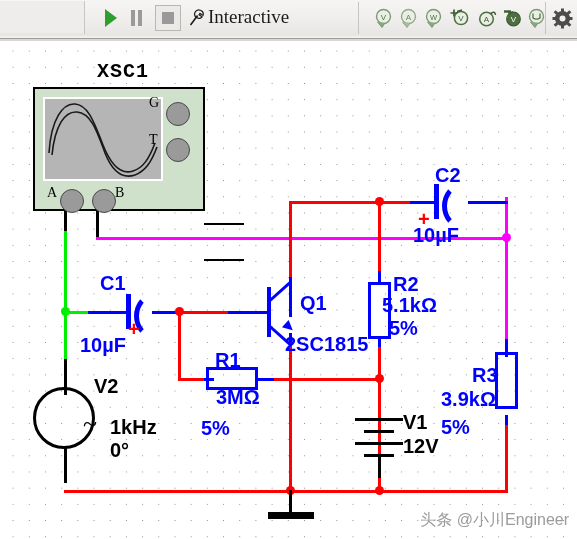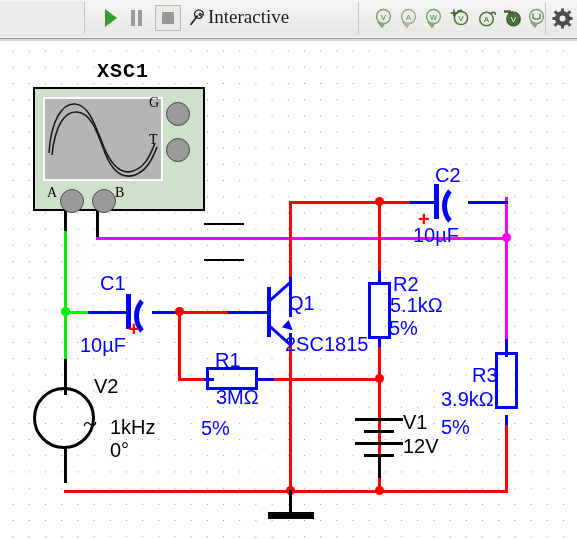--- a/index.html
+++ b/index.html
@@ -115,21 +115,21 @@
   .scope-title{
     position:absolute;left:97px;top:21px;
     font-family:"Liberation Mono","DejaVu Sans Mono",monospace;
     font-size:20px;font-weight:bold;color:#000;letter-spacing:1px;
   }
 
   
   .lbl{position:absolute;white-space:nowrap;font-family:"Liberation Sans",sans-serif;}
   .lbl-blue{color:#0000ff;}
   .lbl-black{color:#000000;}
-  .f20{font-size:20px;}
+  .f20{font-size:20px;font-weight:bold;}
 
   
   .cap-plate-flat{position:absolute;width:5px;background:#0000ff;}
   .cap-plate-curve{
     position:absolute;border:5px solid #0000ff;border-radius:50%;
     border-top-color:transparent;border-right-color:transparent;border-bottom-color:transparent;
   }
   .plus{
     position:absolute;color:#ff0000;font-size:20px;font-weight:bold;
     font-family:"Liberation Sans",sans-serif;line-height:1;
@@ -371,31 +371,31 @@
 
     <div class="tr-base" style="left:267px;top:248px;height:50px;"></div>
 
     <div class="diag" style="left:270px;top:260px;width:28px;transform:rotate(-42deg);"></div>
 
     <div class="diag" style="left:270px;top:286px;width:28px;transform:rotate(42deg);"></div>
 
     <div style="position:absolute;left:284px;top:283px;width:0;height:0;
                 border-left:10px solid #0000ff;border-top:5px solid transparent;
                 border-bottom:5px solid transparent;transform:rotate(42deg);"></div>
-    <div class="lbl lbl-blue f20" style="left:288px;top:253px;">Q1</div>
+    <div class="lbl lbl-blue f20" style="left:300px;top:253px;">Q1</div>
     <div class="lbl lbl-blue f20" style="left:285px;top:294px;">2SC1815</div>
 
     <div class="lbl lbl-blue f20" style="left:215px;top:310px;">R1</div>
     <div class="res" style="left:206px;top:328px;width:52px;height:23px;"></div>
     <div class="lbl lbl-blue f20" style="left:216px;top:347px;">3MΩ</div>
     <div class="lbl lbl-blue f20" style="left:201px;top:378px;">5%</div>
 
     <div class="lbl lbl-blue f20" style="left:393px;top:234px;">R2</div>
     <div class="res" style="left:368px;top:243px;width:23px;height:57px;"></div>
-    <div class="lbl lbl-blue f20" style="left:390px;top:255px;text-align:right;">5.1kΩ</div>
+    <div class="lbl lbl-blue f20" style="left:382px;top:255px;text-align:right;">5.1kΩ</div>
     <div class="lbl lbl-blue f20" style="left:389px;top:278px;">5%</div>
 
     <div class="lbl lbl-blue f20" style="left:472px;top:325px;">R3</div>
     <div class="res" style="left:495px;top:313px;width:23px;height:57px;"></div>
     <div class="lbl lbl-blue f20" style="left:441px;top:349px;">3.9kΩ</div>
     <div class="lbl lbl-blue f20" style="left:441px;top:377px;">5%</div>
 
     <div class="src-circle" style="left:33px;top:348px;"></div>
     <div class="tilde" style="left:83px;top:370px;">~</div>
     <div class="lbl lbl-black f20" style="left:94px;top:336px;text-align:right;">V2</div>
@@ -406,14 +406,15 @@
     <div class="bat-line" style="left:364px;top:391px;width:30px;"></div>
     <div class="bat-line" style="left:355px;top:403px;width:48px;"></div>
     <div class="bat-line" style="left:364px;top:415px;width:30px;"></div>
     <div class="w wv blk" style="left:378px;top:415px;height:24px;"></div>
     <div class="lbl lbl-black f20" style="left:403px;top:372px;">V1</div>
     <div class="lbl lbl-black f20" style="left:403px;top:396px;">12V</div>
 
     <div class="gnd-stem" style="left:289px;top:451px;height:24px;"></div>
     <div class="gnd-bar" style="left:268px;top:473px;width:46px;"></div>
 
+    <div class="watermark">头条 @小川Engineer</div>
   </div>
 </div>
 
 </body></html>

